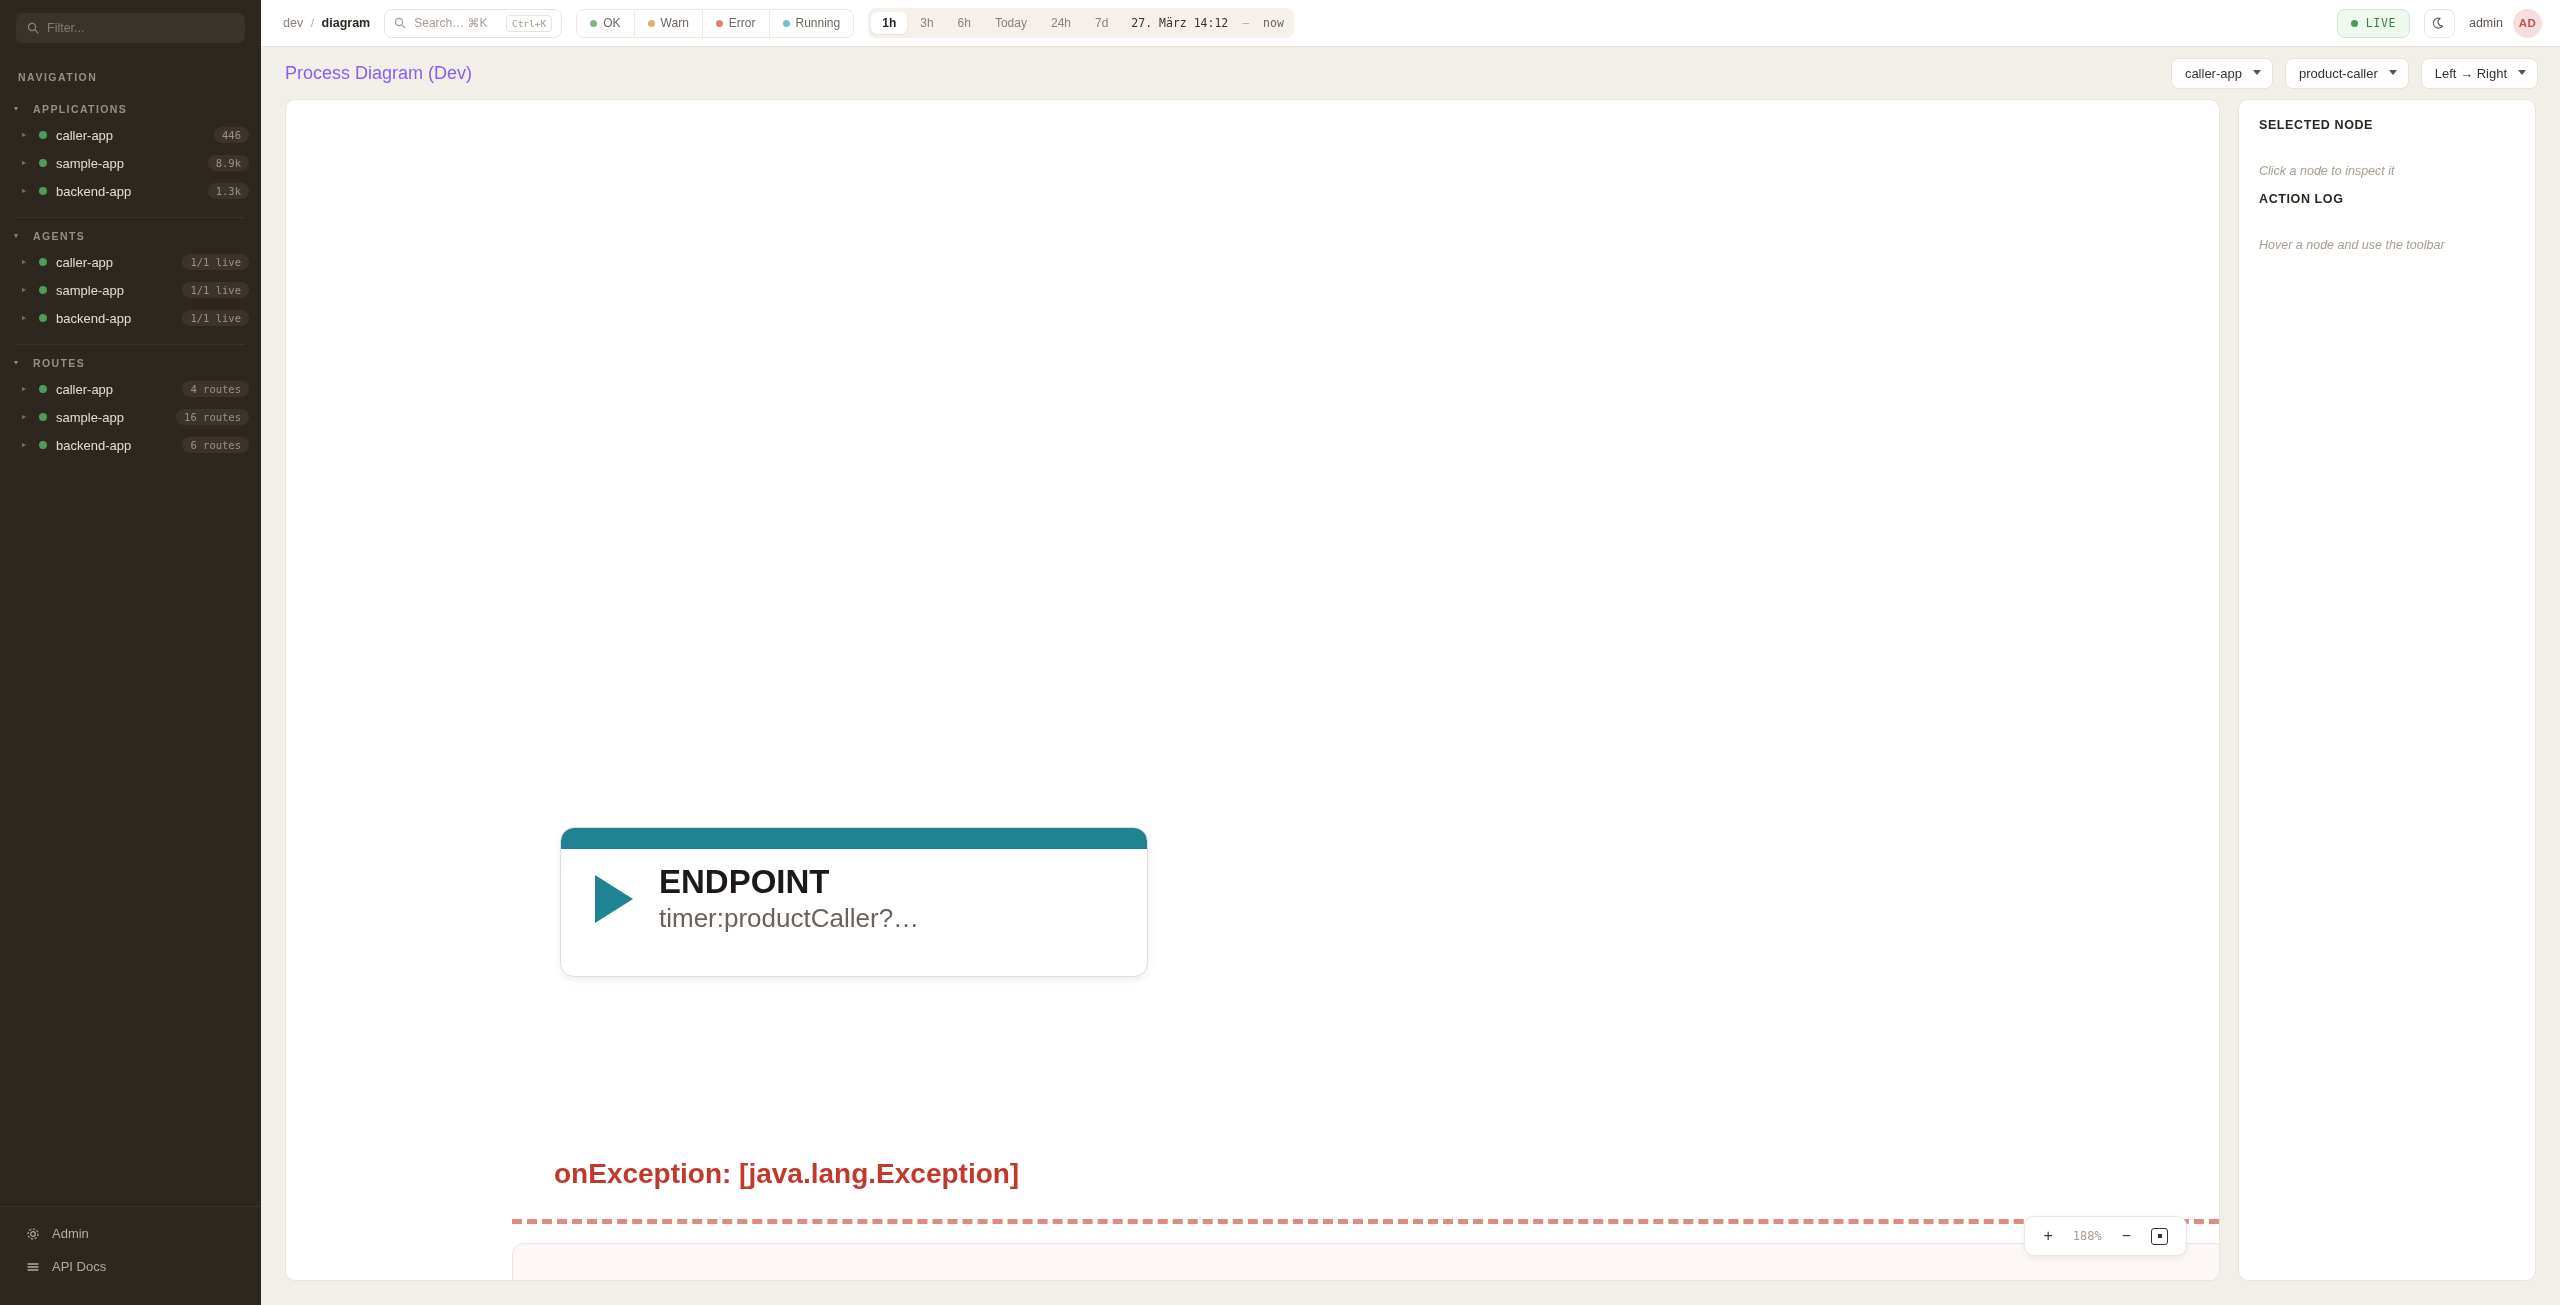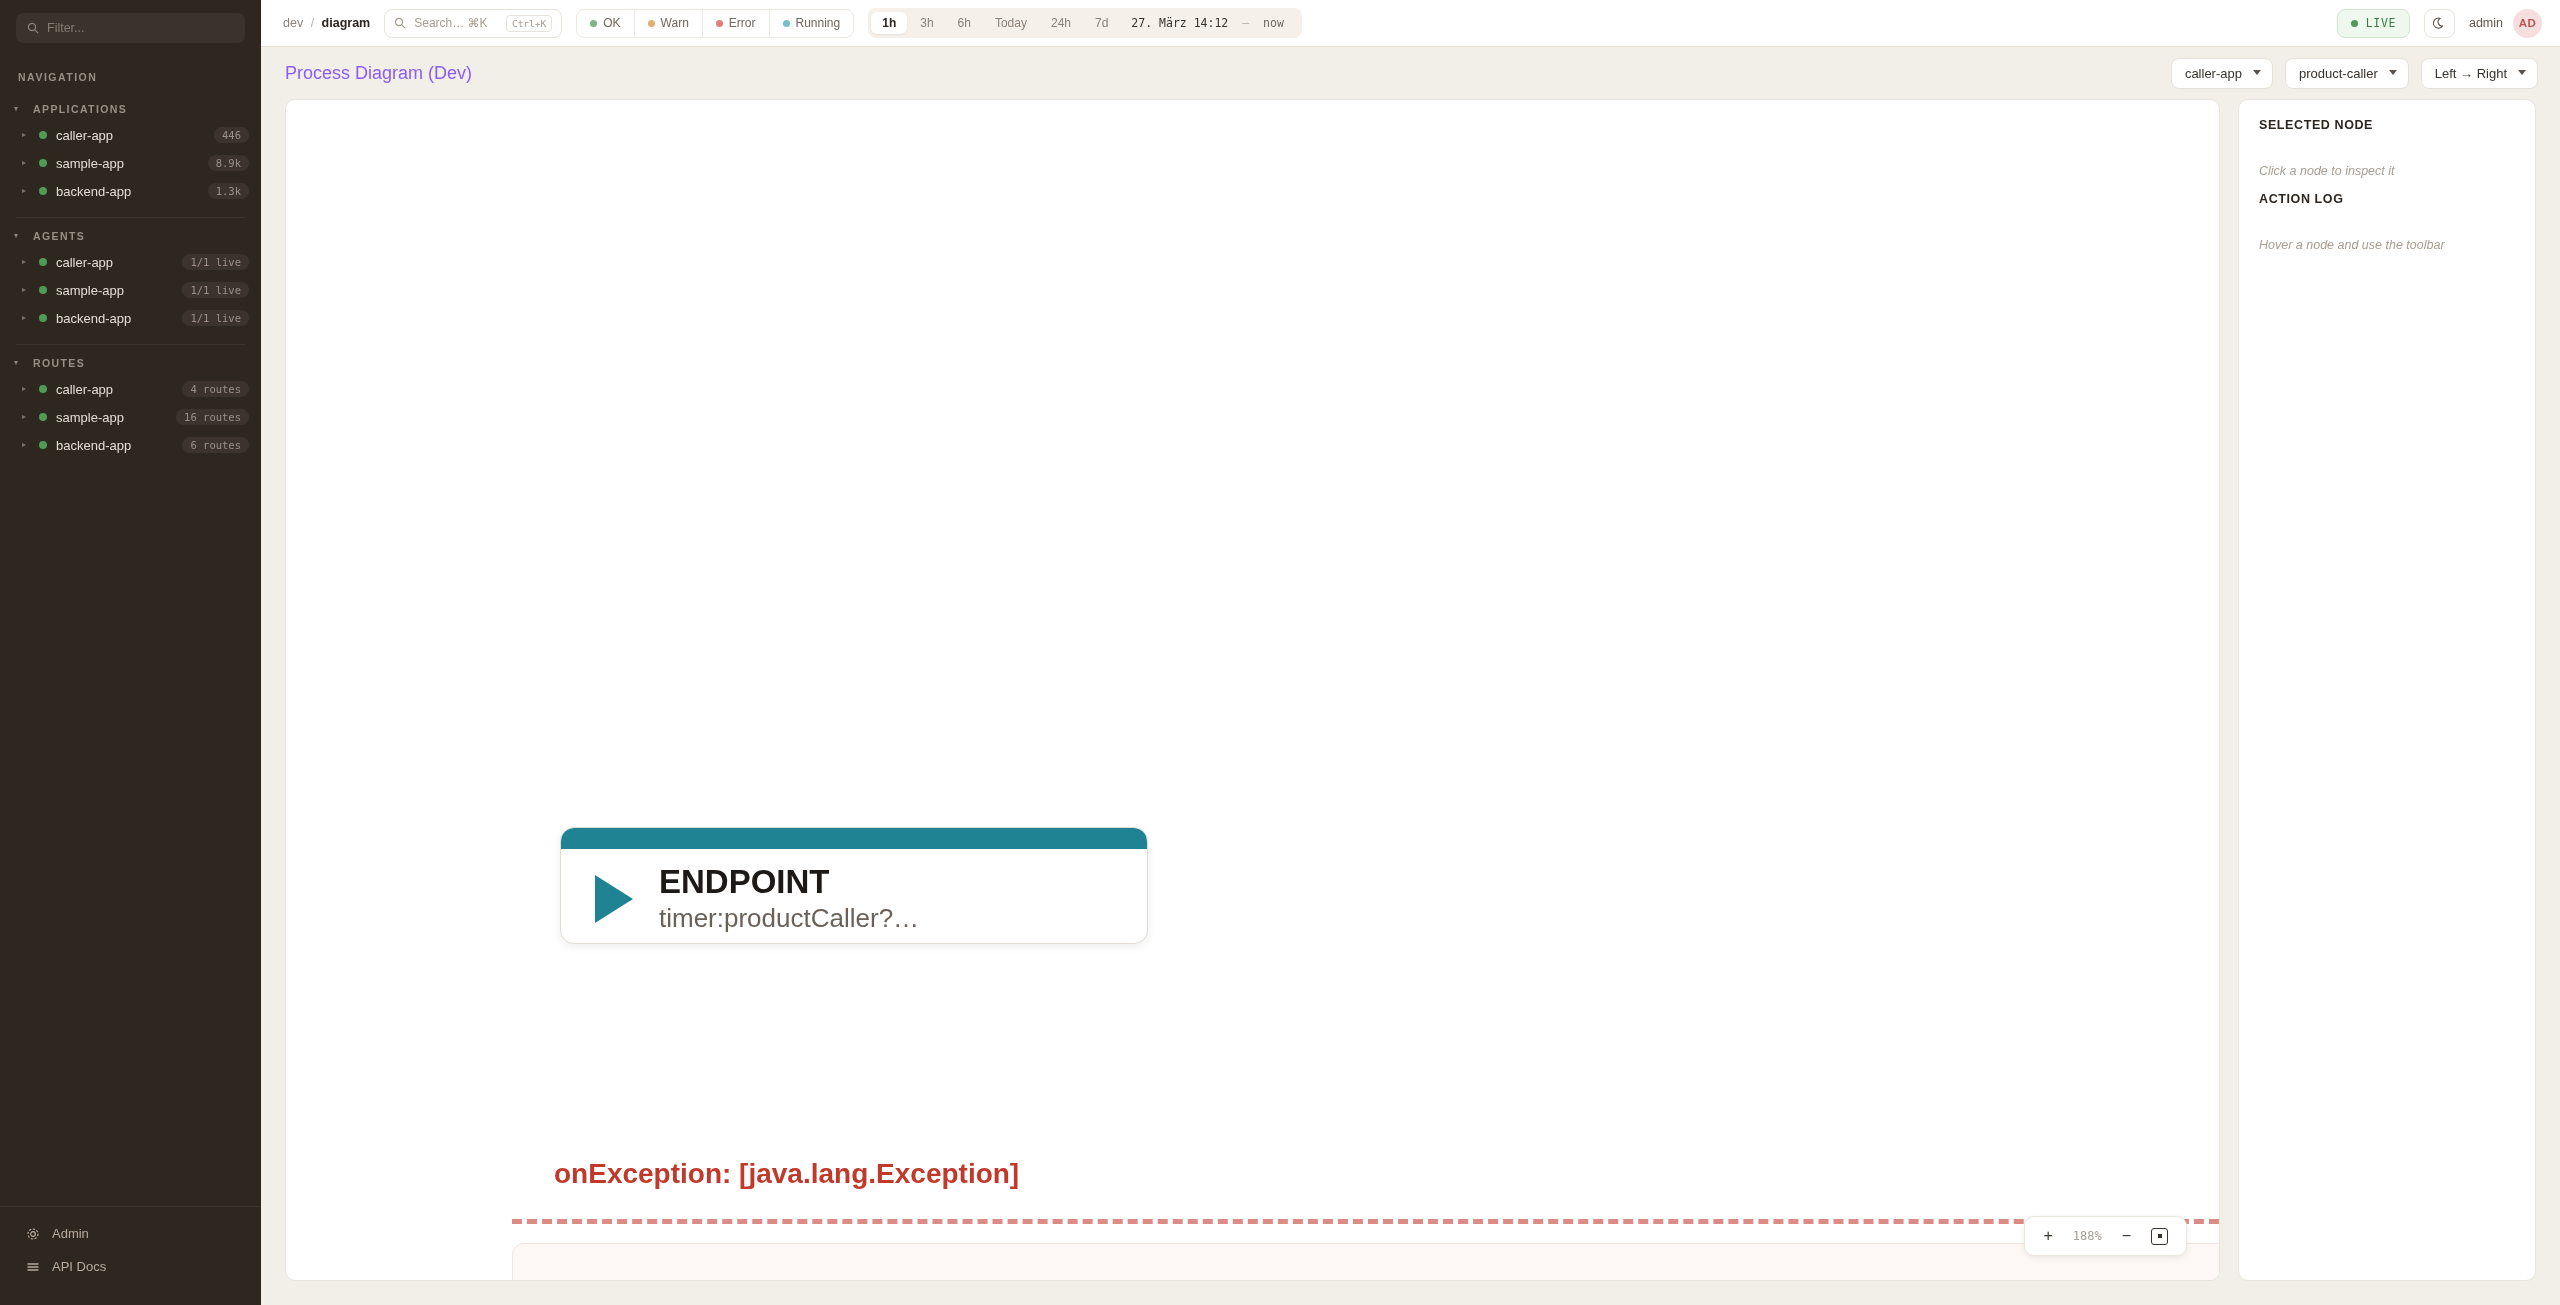--- a/index.html
+++ b/index.html
@@ -107,21 +107,21 @@
   .status {
     display: flex; align-items: center; gap: 6px;
     padding: 0 13px; height: 100%; font-size: 12px; color: #6f665e;
     border-right: 1px solid #eee9e0; white-space: nowrap; cursor: pointer;
   }
   .status:last-child { border-right: 0; }
   .sdot { width: 7px; height: 7px; border-radius: 50%; }
 
   .ranges {
     display: flex; align-items: center; gap: 2px; height: 30px;
-    background: #f5f1ea; border-radius: 8px; padding: 3px 18px 3px 3px;
+    background: #f5f1ea; border-radius: 8px; padding: 3px 10px 3px 3px;
   }
   .range {
     font-size: 12px; color: #8a8178; padding: 4px 11px; border-radius: 6px;
     cursor: pointer; white-space: nowrap;
   }
   .range.active { background: #ffffff; color: #2c2620; font-weight: bold; box-shadow: 0 1px 2px rgba(0,0,0,.07); }
   .range-abs {
     font-family: "DejaVu Sans Mono", monospace; font-size: 11.5px;
     color: #3a332b; margin-left: 10px; white-space: nowrap;
   }
@@ -169,21 +169,21 @@
   .sel-dir { min-width: 78px; }
 
   
   .canvas-wrap { flex: 1 1 auto; padding: 0 24px 24px 24px; min-height: 0; display: flex; gap: 18px; }
   .canvas {
     position: relative; flex: 1 1 auto; background: #ffffff;
     border: 1px solid #e9e4db; border-radius: 10px; overflow: hidden; min-width: 0;
   }
 
   .node-endpoint {
-    position: absolute; left: 274px; top: 727px; width: 588px; height: 117px;
+    position: absolute; left: 274px; top: 727px; width: 588px; height: 150px;
     background: #ffffff; border: 1px solid #e2ddd4; border-radius: 14px;
     box-shadow: 0 3px 8px rgba(0,0,0,.07); overflow: hidden;
   }
   .node-bar { height: 21px; background: #1f8393; border-radius: 13px 13px 0 0; }
   .node-body { display: flex; align-items: center; gap: 26px; padding: 14px 26px 0 34px; }
   .play-tri {
     width: 0; height: 0; flex: 0 0 auto;
     border-top: 24px solid transparent; border-bottom: 24px solid transparent;
     border-left: 38px solid #1f8393;
   }

